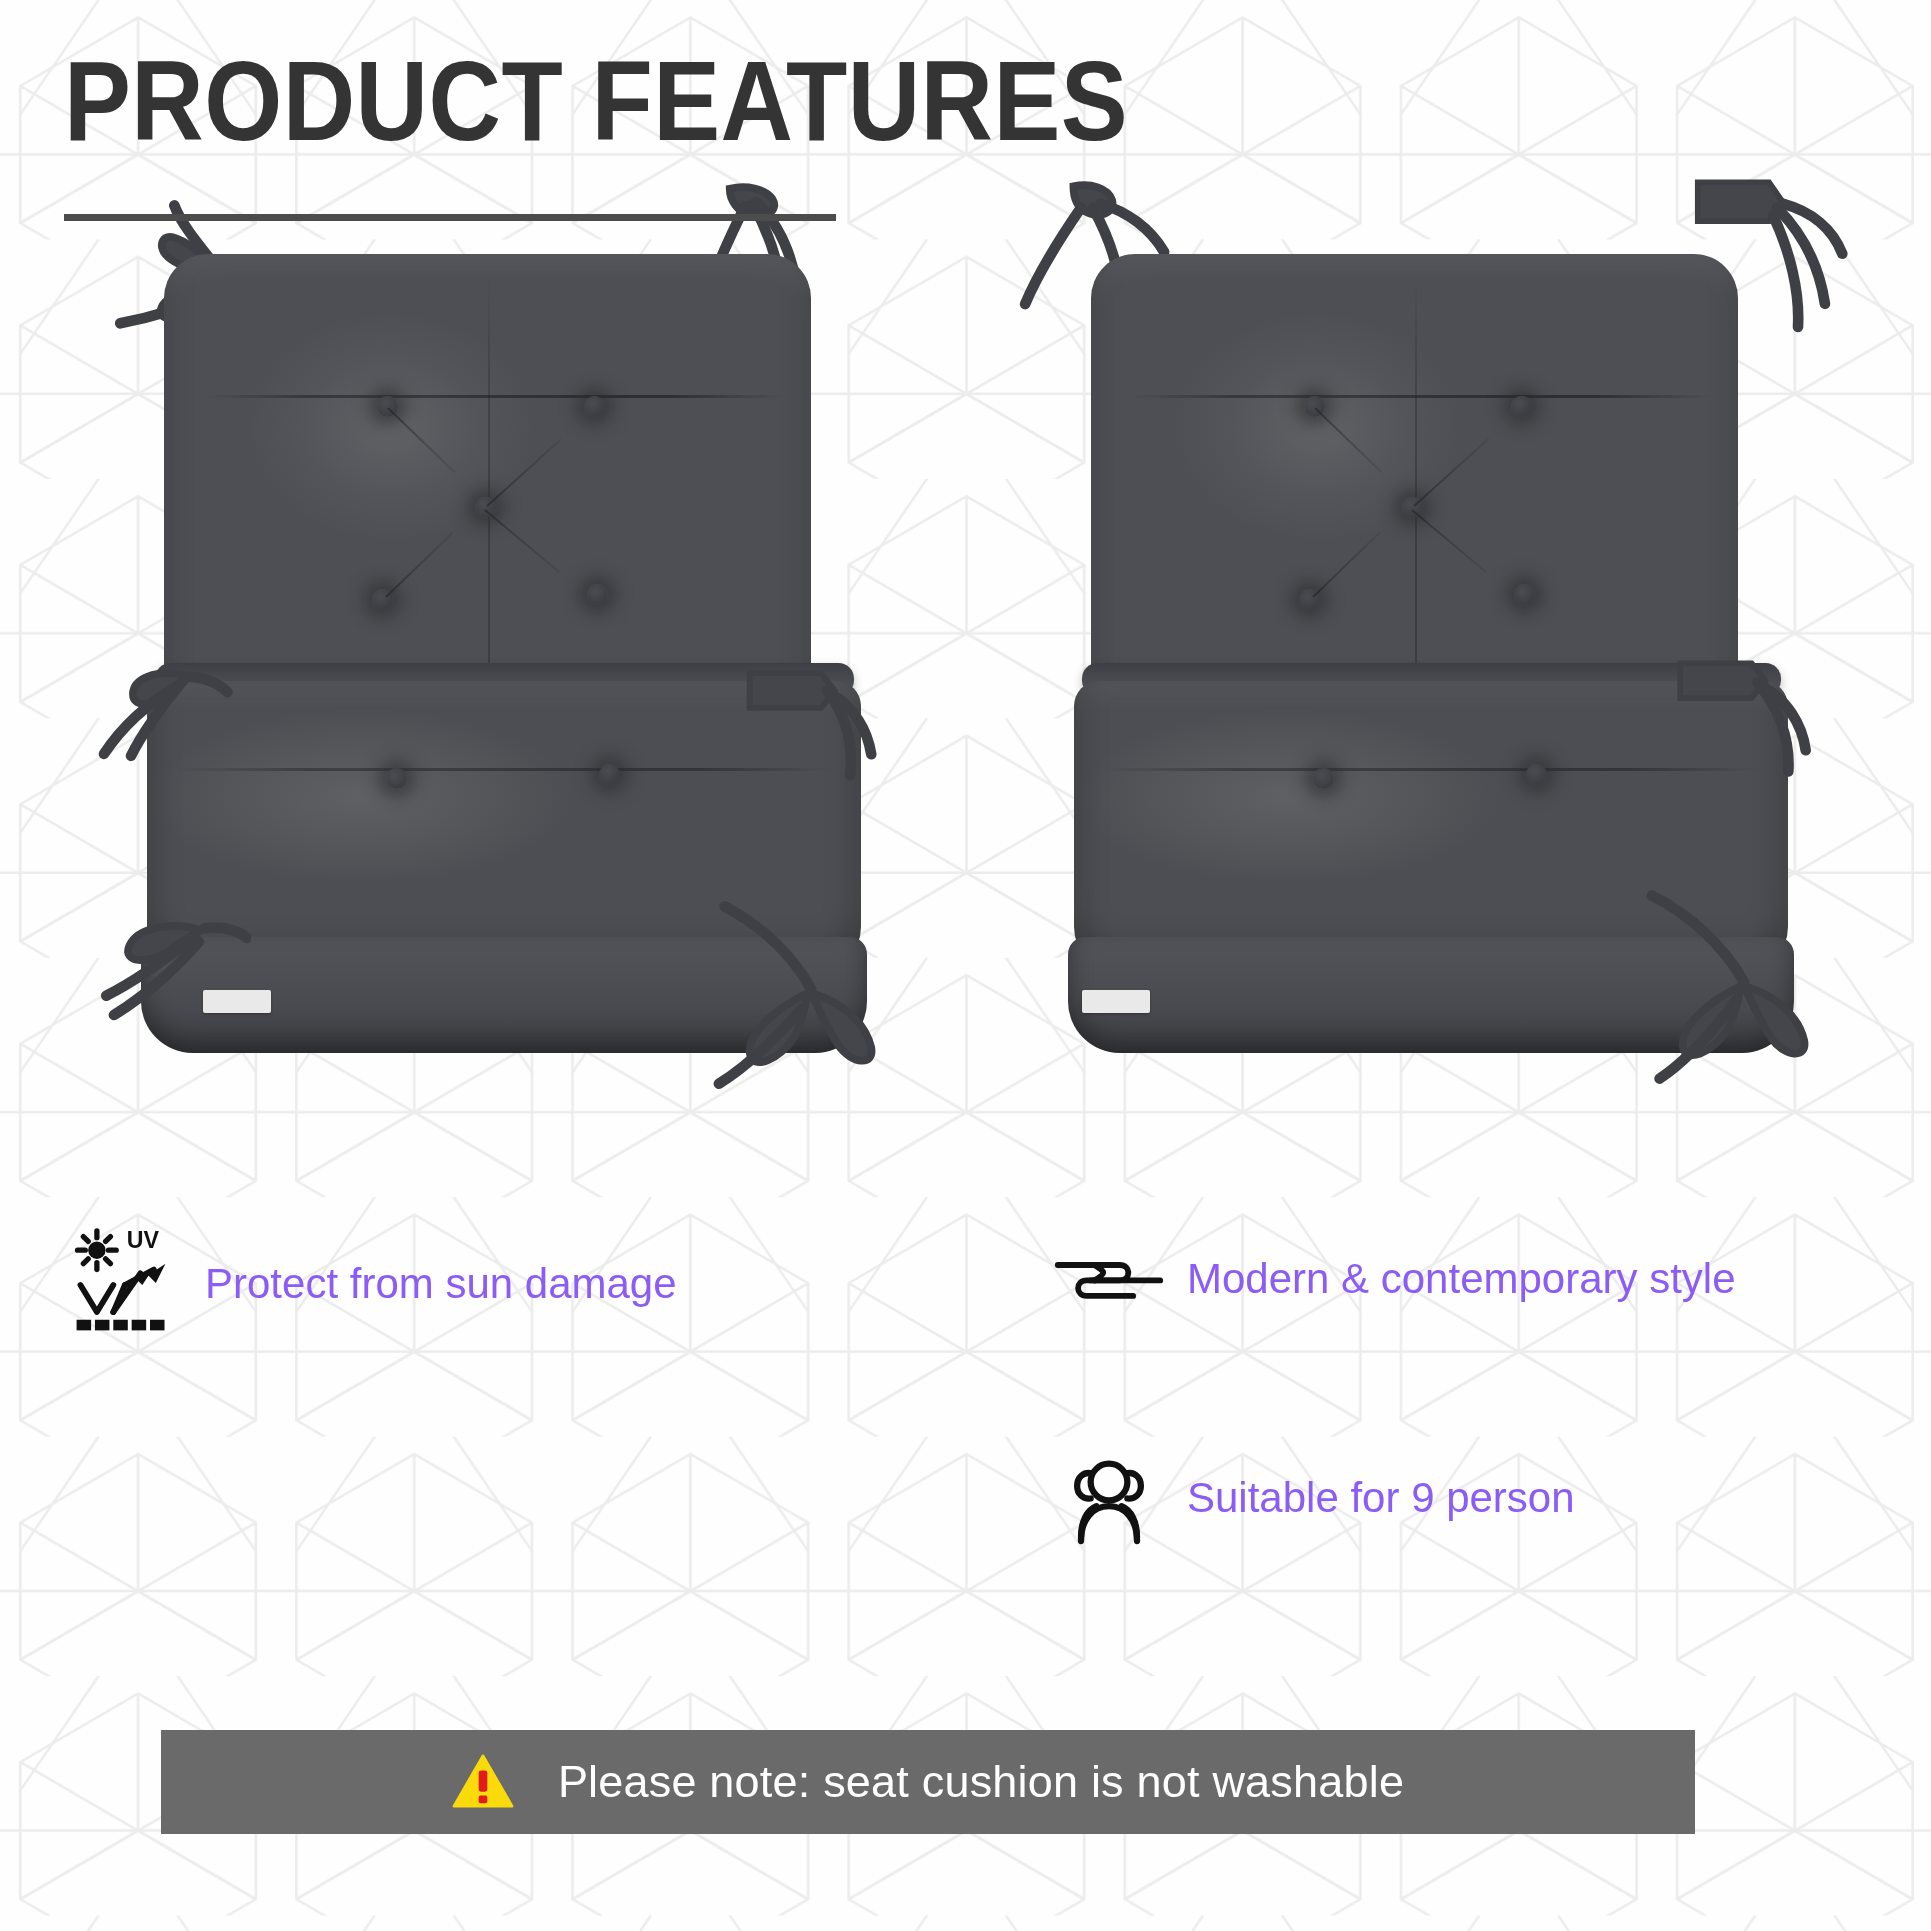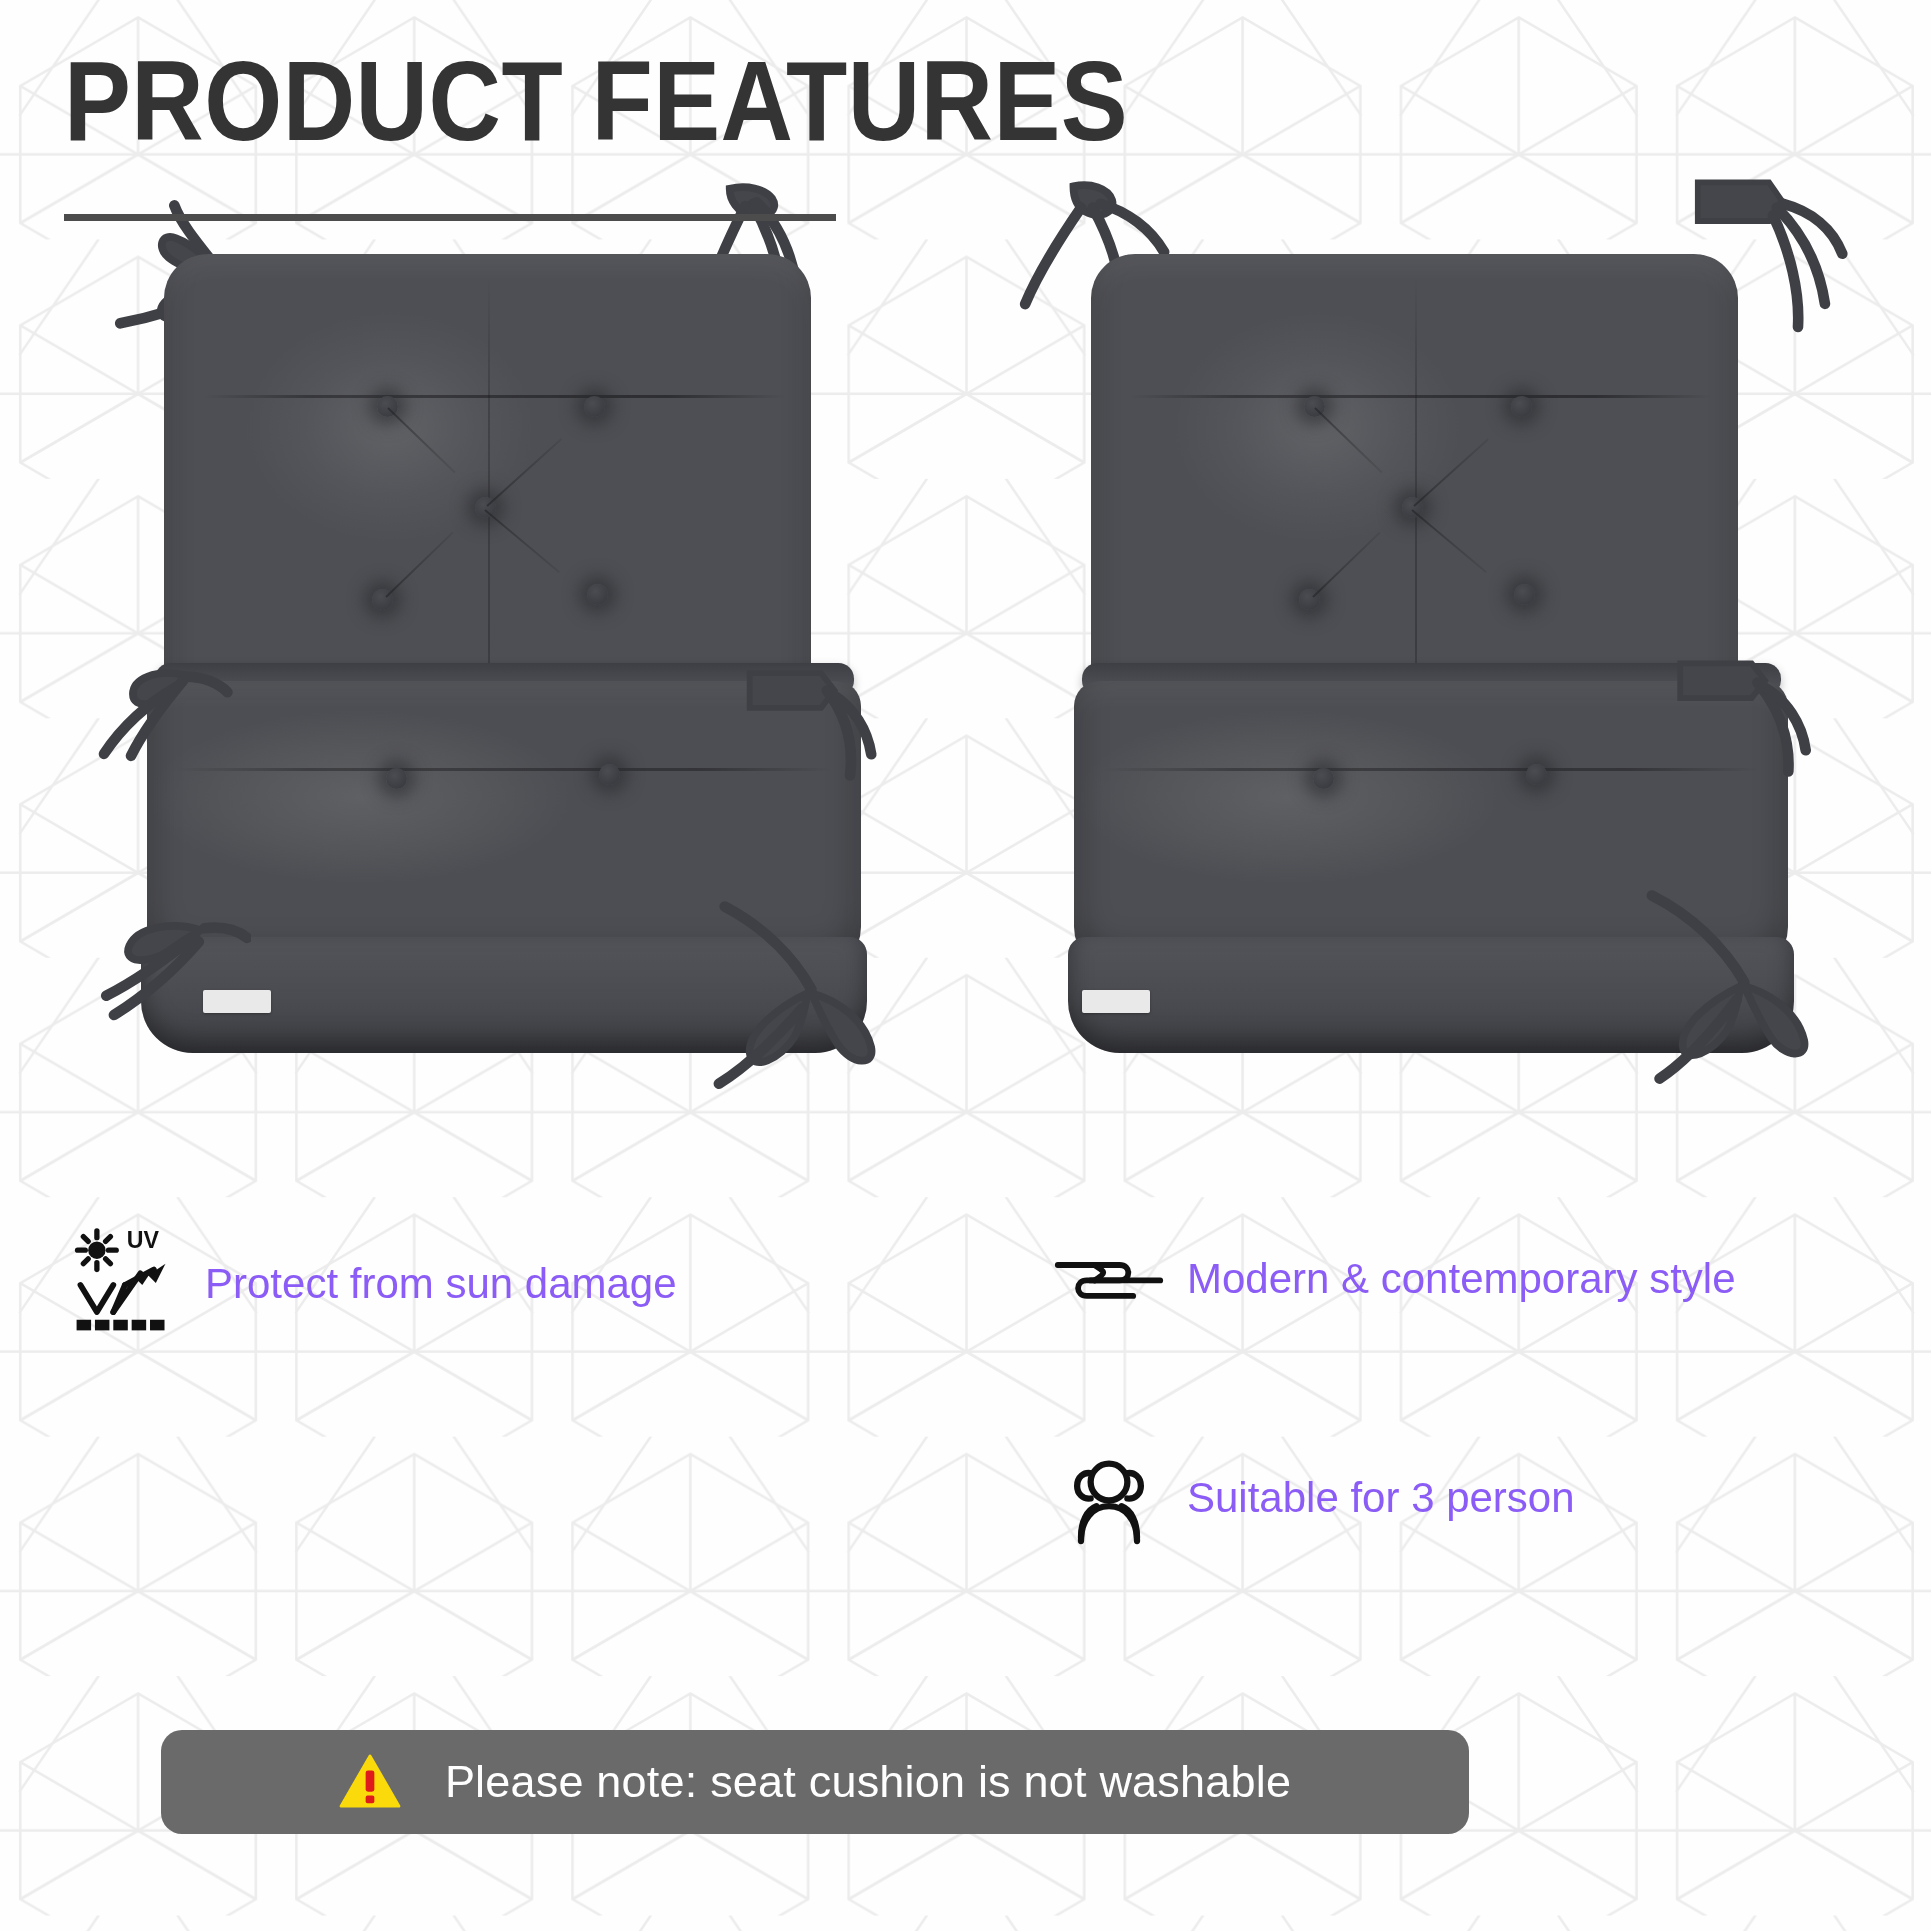--- a/index.html
+++ b/index.html
@@ -121,23 +121,23 @@
     font-family:"Liberation Sans",sans-serif;
   }
   #feat-0{left:60px;top:9.7px;}
   #feat-1{left:1052px;top:5px;}
   #feat-2{left:60px;top:224px;}
   #feat-3{left:1052px;top:224px;}
   #feat-1 .ficon, #feat-3 .ficon{width:114px;flex:0 0 114px;}
 
   
   #warn-banner{
-    position:absolute;left:161px;top:1730px;width:1308px;height:104px;
+    position:absolute;left:161px;top:1730px;width:1534px;height:104px;
     background:#6a6a6a;z-index:6;
-    display:flex;align-items:center;justify-content:center;border-radius:21px;
+    display:flex;align-items:center;justify-content:center;
   }
   #warn-icon{width:62px;height:56px;margin-right:44px;flex:0 0 62px;}
   #warn-text{
     color:#ffffff;font-size:45px;letter-spacing:0.2px;
     font-family:"Liberation Sans",sans-serif;white-space:nowrap;
   }
 </style>
 </head>
 <body>
 
@@ -362,21 +362,21 @@
 
             <path d="M30 88 C30 72 36 60 46 56"></path>
             <path d="M88 88 C88 72 82 60 72 56"></path>
 
             <circle cx="59" cy="31" r="19"></circle>
 
             <path d="M30 92 C30 70 42 56 59 56 C76 56 88 70 88 92"></path>
           </g>
         </svg>
       </div>
-      <div class="flabel">Suitable for 3 person</div>
+      <div class="flabel">Suitable for 9 person</div>
     </div>
   </div>
 
   <div id="warn-banner">
     <svg id="warn-icon" viewBox="0 0 64 58">
       <path d="M32 2 L62 54 L2 54 Z" fill="#fada0a" stroke="#fada0a" stroke-width="3" stroke-linejoin="round"></path>
       <rect x="27.5" y="17" width="9" height="22" rx="2.5" fill="#e01b1b"></rect>
       <rect x="27.5" y="43" width="9" height="8" rx="2" fill="#e01b1b"></rect>
     </svg>
     <div id="warn-text">Please note: seat cushion is not washable</div>

